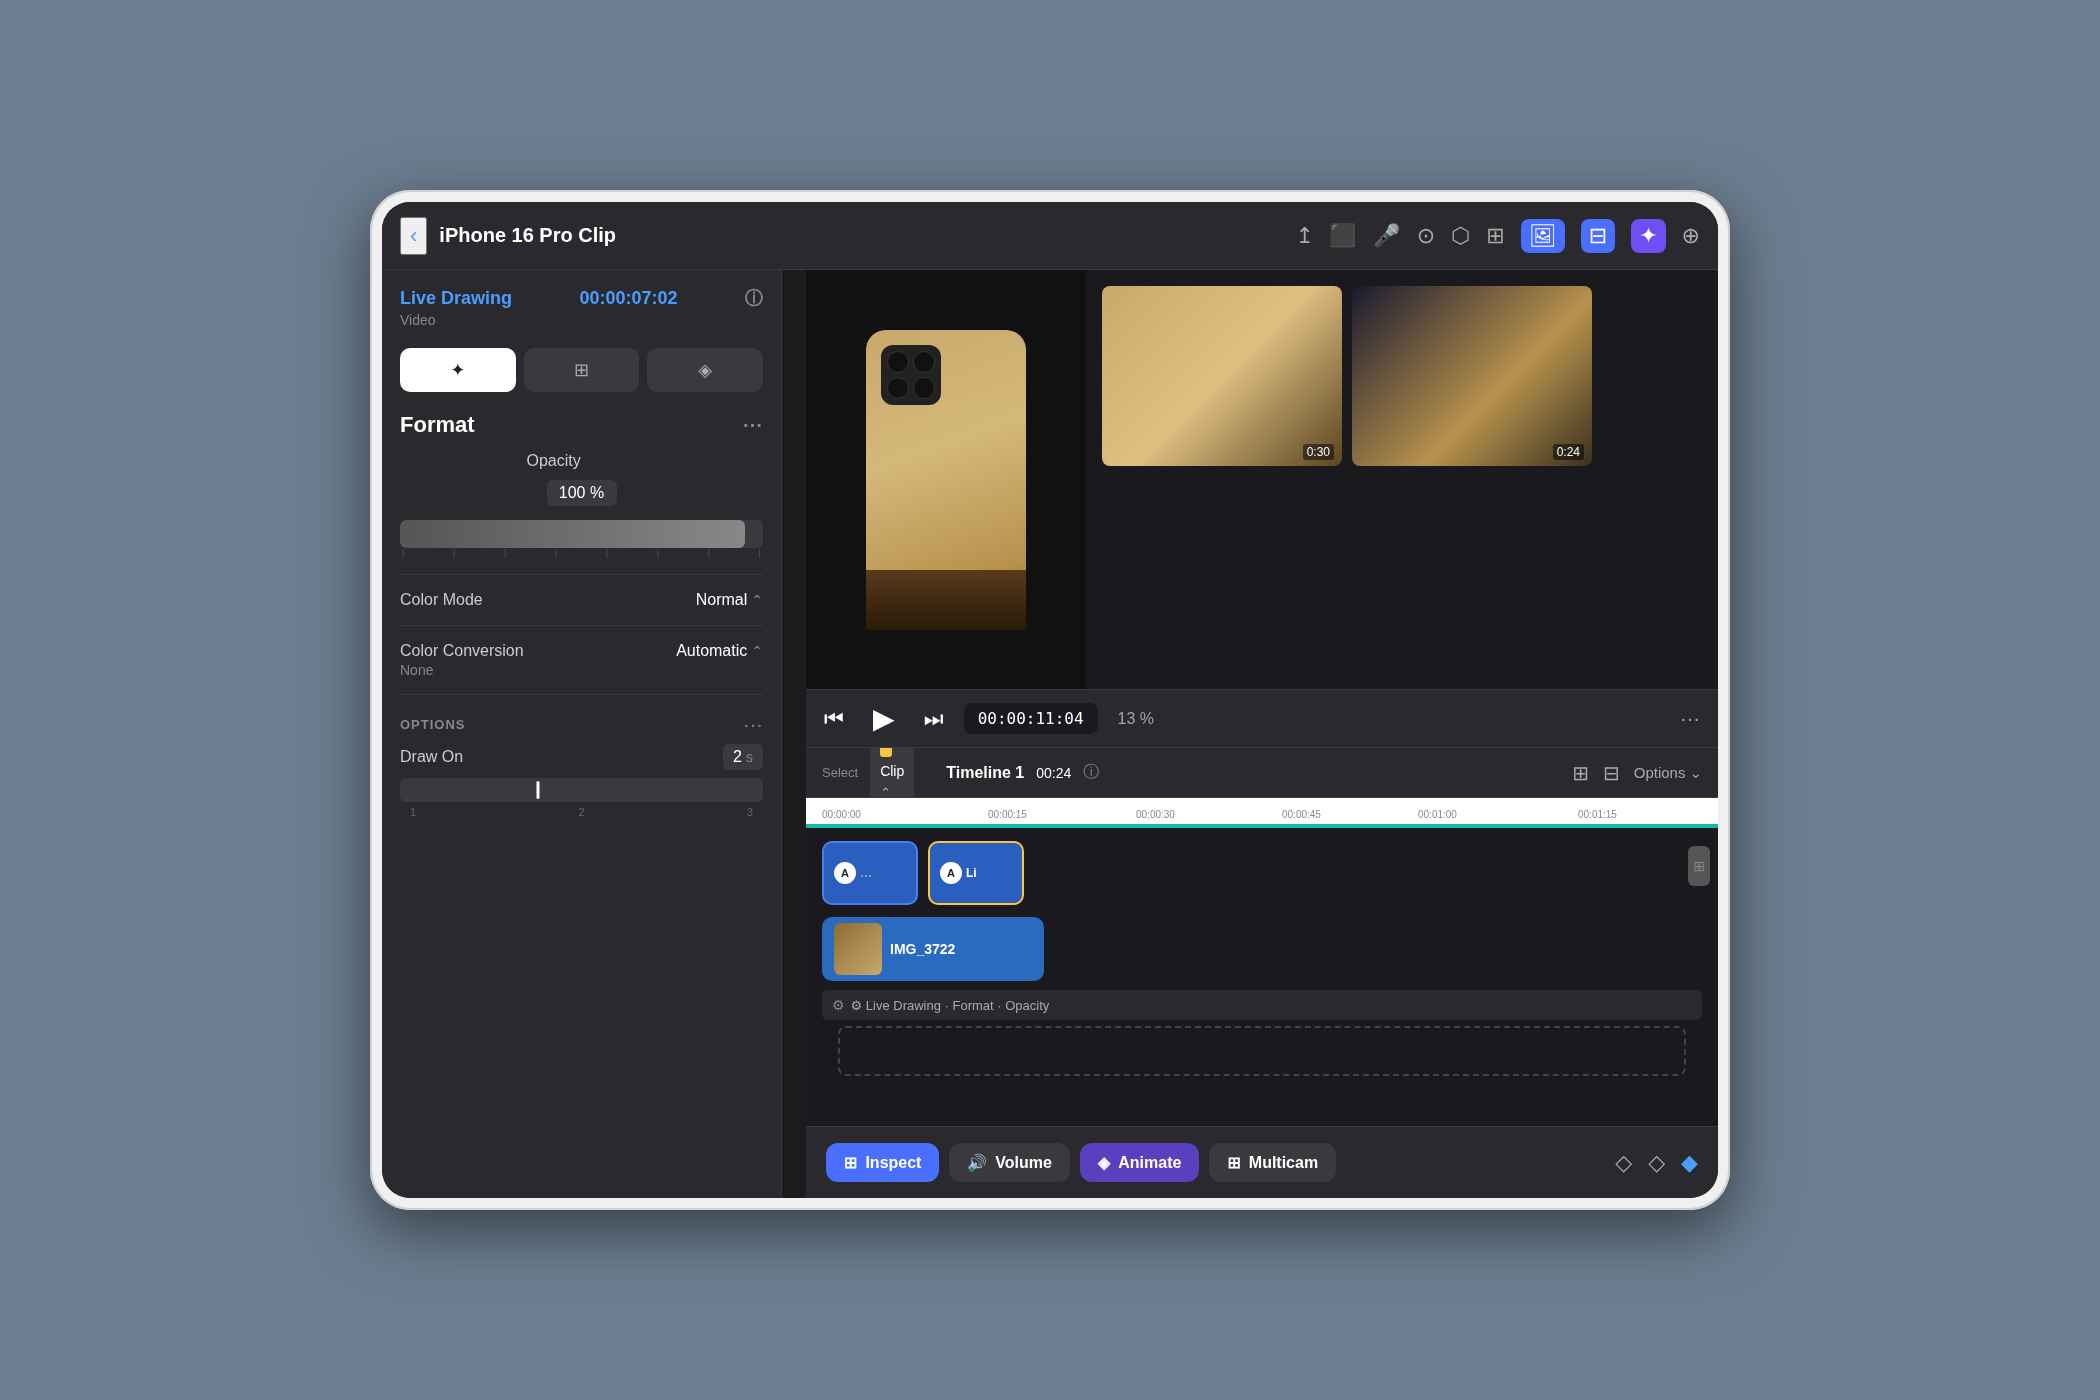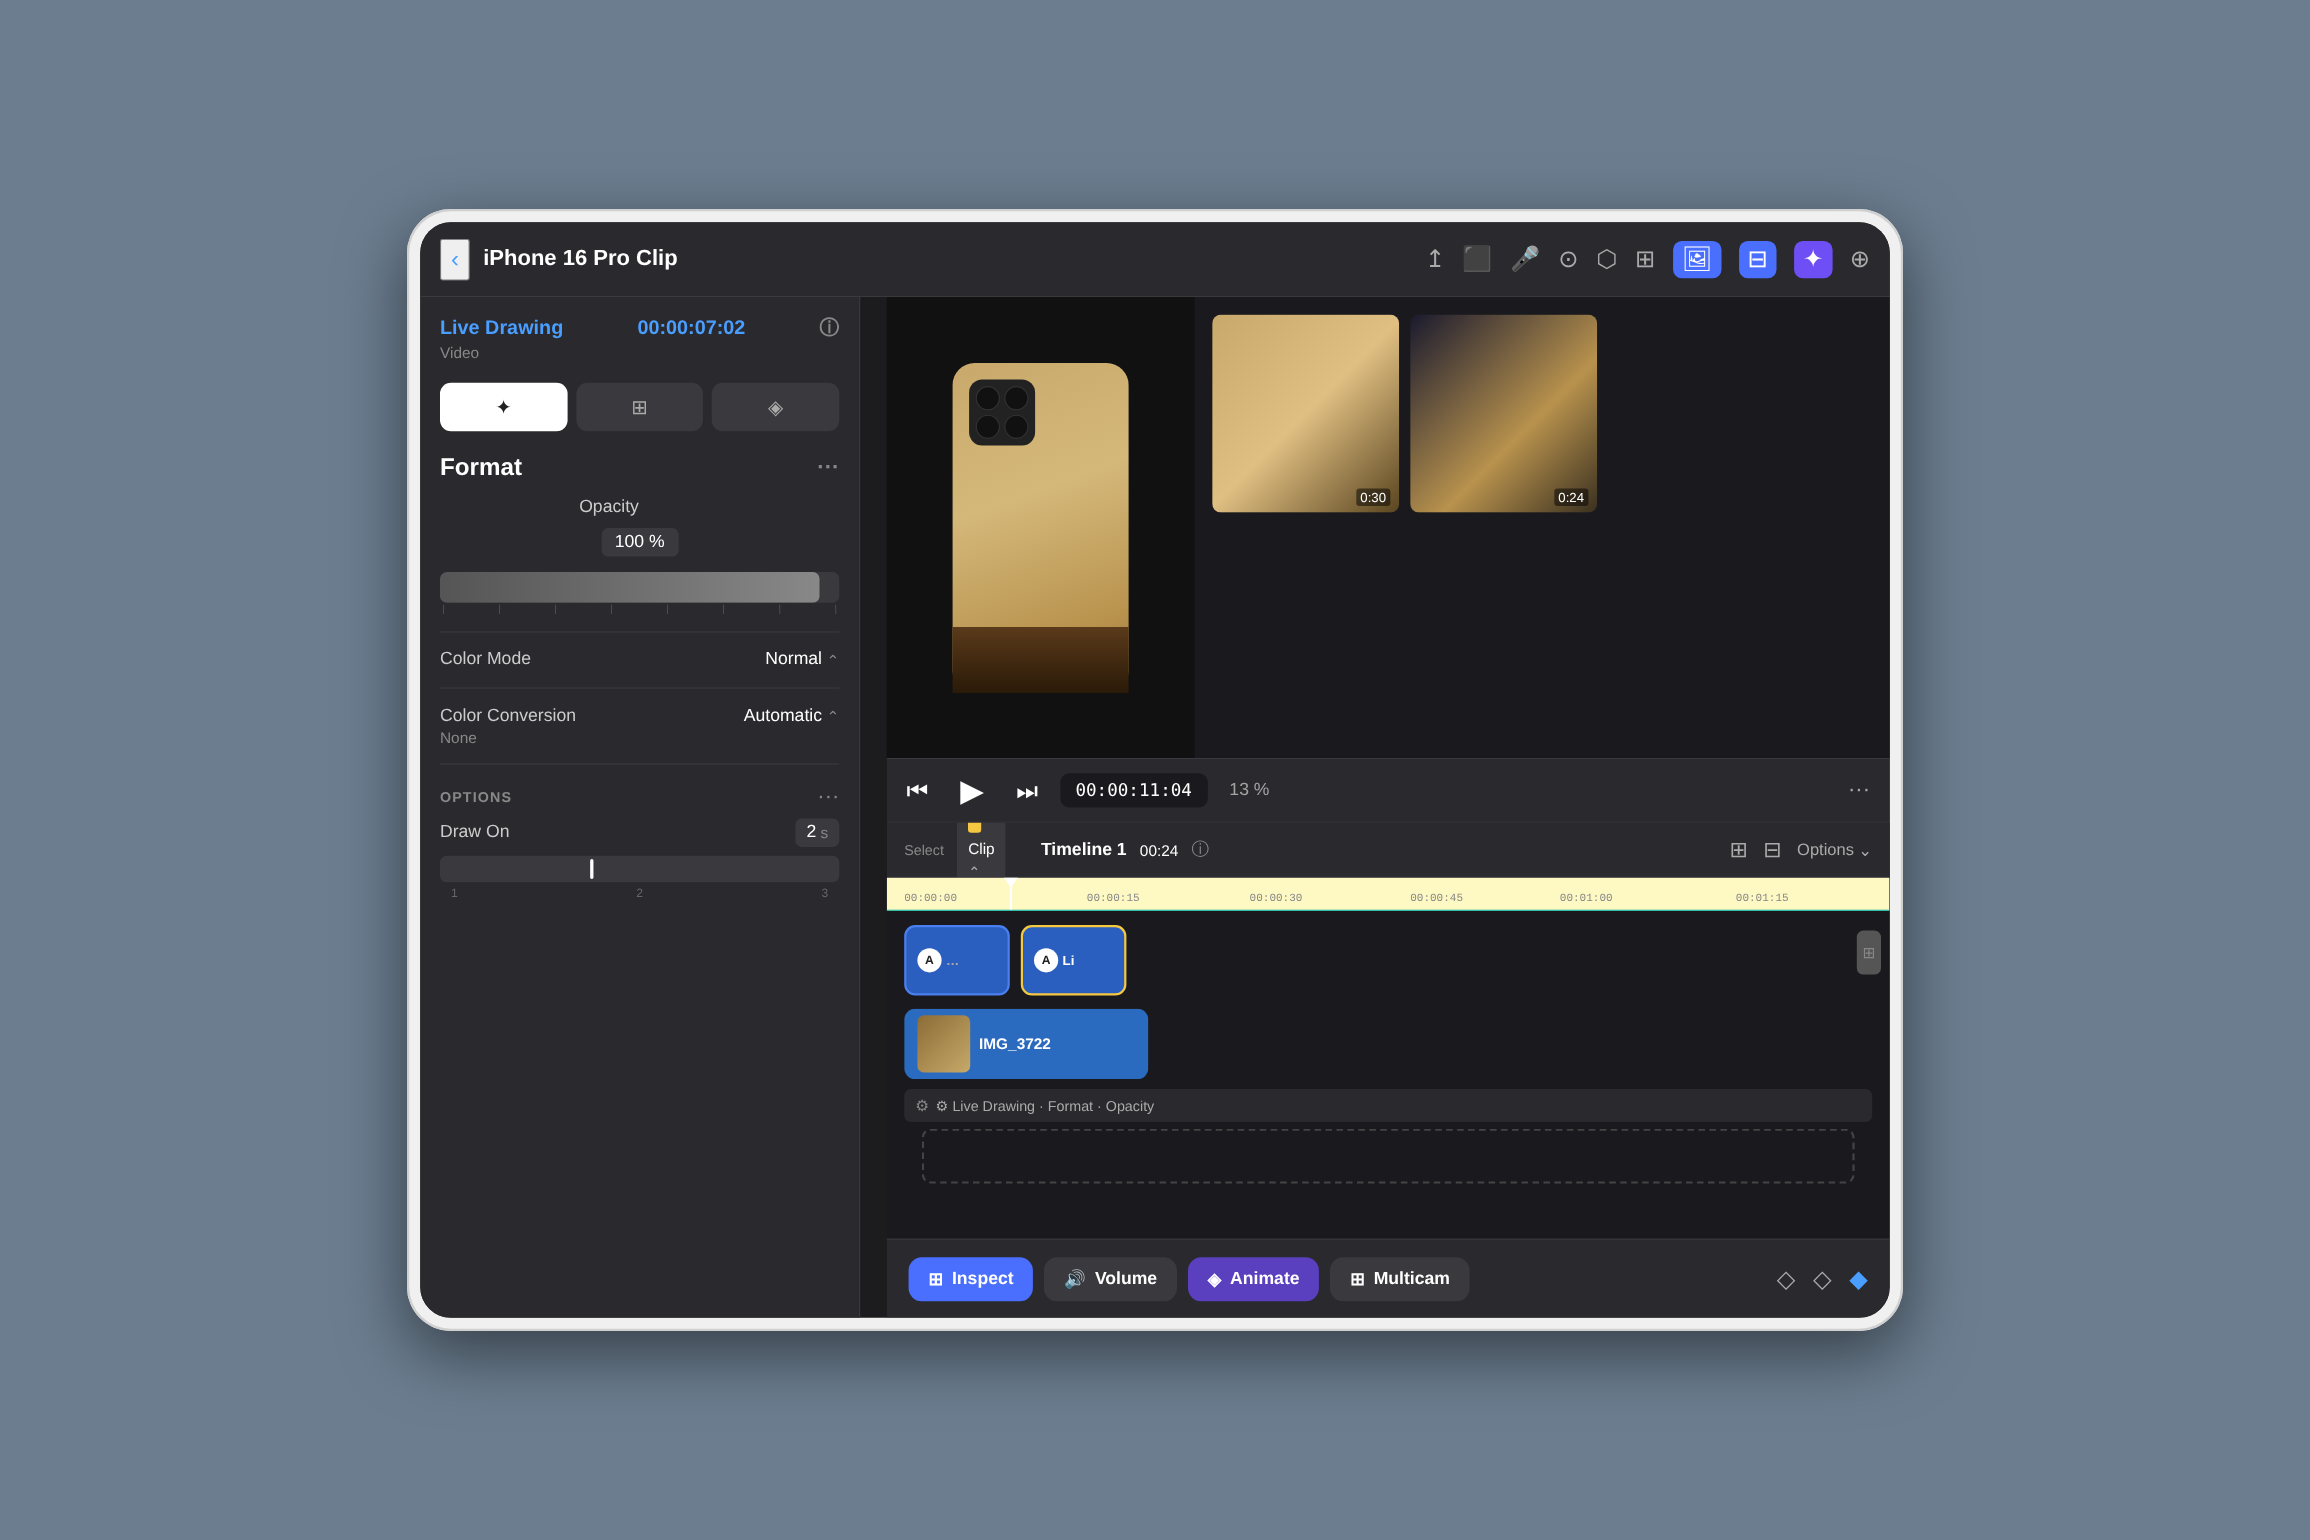--- a/index.html
+++ b/index.html
@@ -380,21 +380,21 @@
     }
     .thumbnails {
       flex: 1;
       display: flex;
       gap: 0;
       padding: 16px;
       background: #1a1a1e;
     }
     .thumbnail {
       position: relative;
-      width: 170px;
+      width: 240px;
       height: 180px;
       background: #333;
       border-radius: 8px;
       overflow: hidden;
       margin-right: 10px;
     }
     .thumbnail-time {
       position: absolute;
       bottom: 6px;
       right: 8px;
@@ -531,29 +531,28 @@
       font-size: 15px;
       display: flex;
       align-items: center;
       gap: 4px;
       cursor: pointer;
     }
 
     
     .timeline-ruler {
       height: 30px;
-      background: #fef9c3;
-      border-bottom: 1px solid #14b8a6;
+      background: #ffffff;
+      border-bottom: 4px solid #14b8a6;
       position: relative;
       display: flex;
       align-items: flex-end;
       padding: 0 16px 4px;
       overflow: hidden;
       flex-shrink: 0;
-      font-family: Liberation Mono, monospace;
     }
     .ruler-mark {
       position: absolute;
       bottom: 4px;
       color: #888;
       font-size: 10px;
     }
     .playhead {
       position: absolute;
       top: 0;

